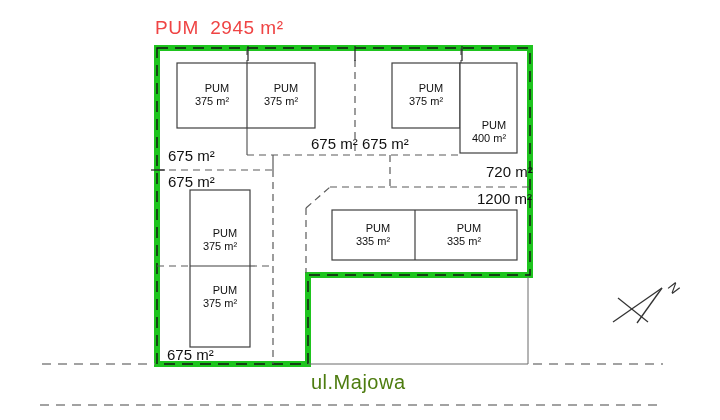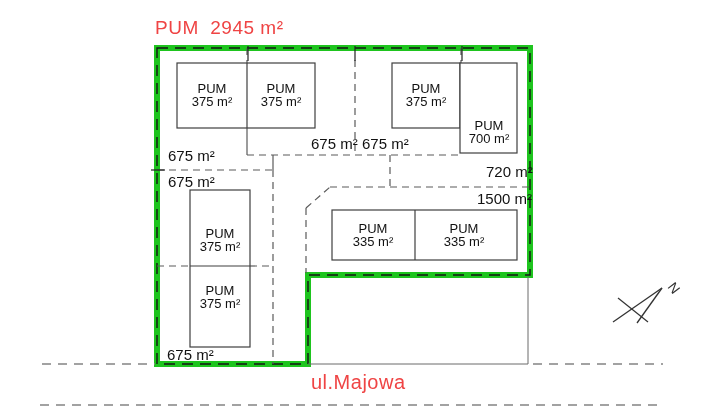--- a/index.html
+++ b/index.html
@@ -6,26 +6,26 @@
   #canvas{
     position:relative;width:720px;height:420px;background:#ffffff;
     font-family:"Liberation Sans",sans-serif;overflow:hidden;
   }
   svg{position:absolute;left:0;top:0;}
   .lbl{position:absolute;color:#111;}
   .title{
     left:155px;top:17px;font-size:19px;color:#ef4444;white-space:pre;letter-spacing:0.5px;
   }
   .unit{
-    transform:translate(-50%,-50%);text-align:center;
-    font-size:13px;line-height:13px;white-space:nowrap;
+    transform:translate(-50%,-50%);text-align:right;
+    font-size:11px;line-height:13px;white-space:nowrap;
   }
   .area{font-size:15px;white-space:nowrap;}
   .street{
-    left:311px;top:371px;font-size:20px;color:#ef4444;letter-spacing:0.5px;
+    left:311px;top:371px;font-size:20px;color:#4d7c0f;letter-spacing:0.5px;
   }
 </style>
 </head>
 <body>
 
 <div id="canvas">
 
   <svg width="720" height="420" viewBox="0 0 720 420">
 
     <path d="M157,48 H530 V275 H308 V364 H157 Z" fill="none" stroke="#1ec41e" stroke-width="6"></path>
@@ -96,21 +96,21 @@
   <div class="lbl unit" style="left:281px;top:95px">
     <div>PUM</div>
       <div>375 m²</div>
   </div>
   <div class="lbl unit" style="left:426px;top:95px">
     <div>PUM</div>
       <div>375 m²</div>
   </div>
   <div class="lbl unit" style="left:489px;top:132px">
     <div>PUM</div>
-      <div>700 m²</div>
+      <div>400 m²</div>
   </div>
   <div class="lbl unit" style="left:220px;top:240px">
     <div>PUM</div>
       <div>375 m²</div>
   </div>
   <div class="lbl unit" style="left:220px;top:297px">
     <div>PUM</div>
       <div>375 m²</div>
   </div>
   <div class="lbl unit" style="left:373px;top:235px">
@@ -121,17 +121,17 @@
     <div>PUM</div>
       <div>335 m²</div>
   </div>
 
   <div class="lbl area" style="left:168px;top:147px">675 m²</div>
   <div class="lbl area" style="left:311px;top:135px">675 m²</div>
   <div class="lbl area" style="left:362px;top:135px">675 m²</div>
   <div class="lbl area" style="left:168px;top:173px">675 m²</div>
   <div class="lbl area" style="left:167px;top:346px">675 m²</div>
   <div class="lbl area" style="left:486px;top:163px">720 m²</div>
-  <div class="lbl area" style="left:477px;top:190px">1500 m²</div>
+  <div class="lbl area" style="left:477px;top:190px">1200 m²</div>
 
   <div class="lbl street">ul.Majowa</div>
 
 </div>
 
 </body></html>

